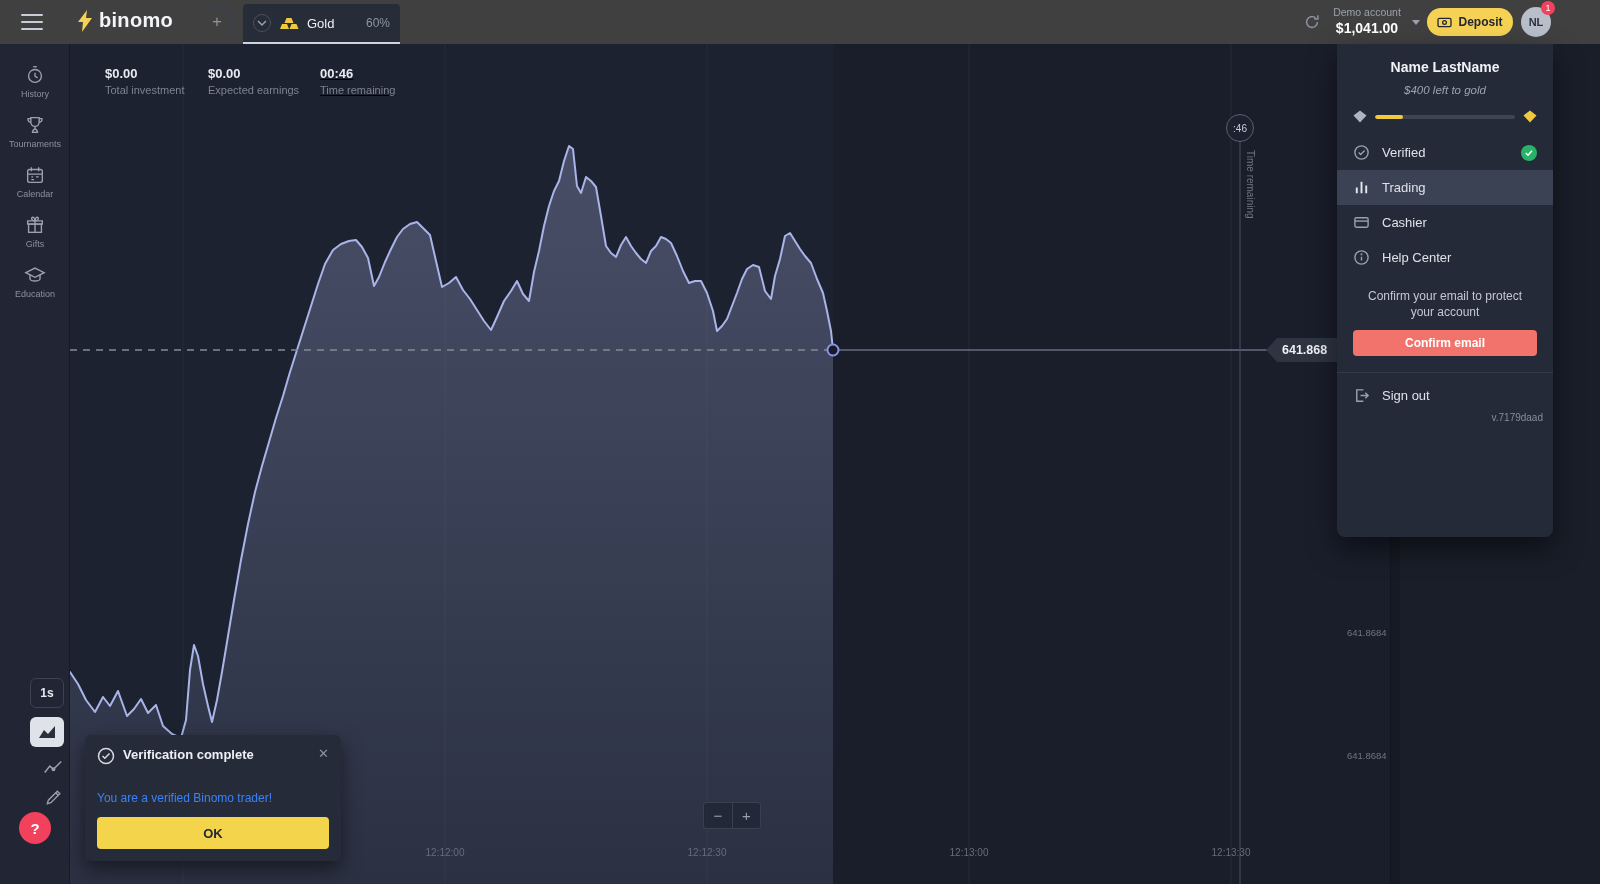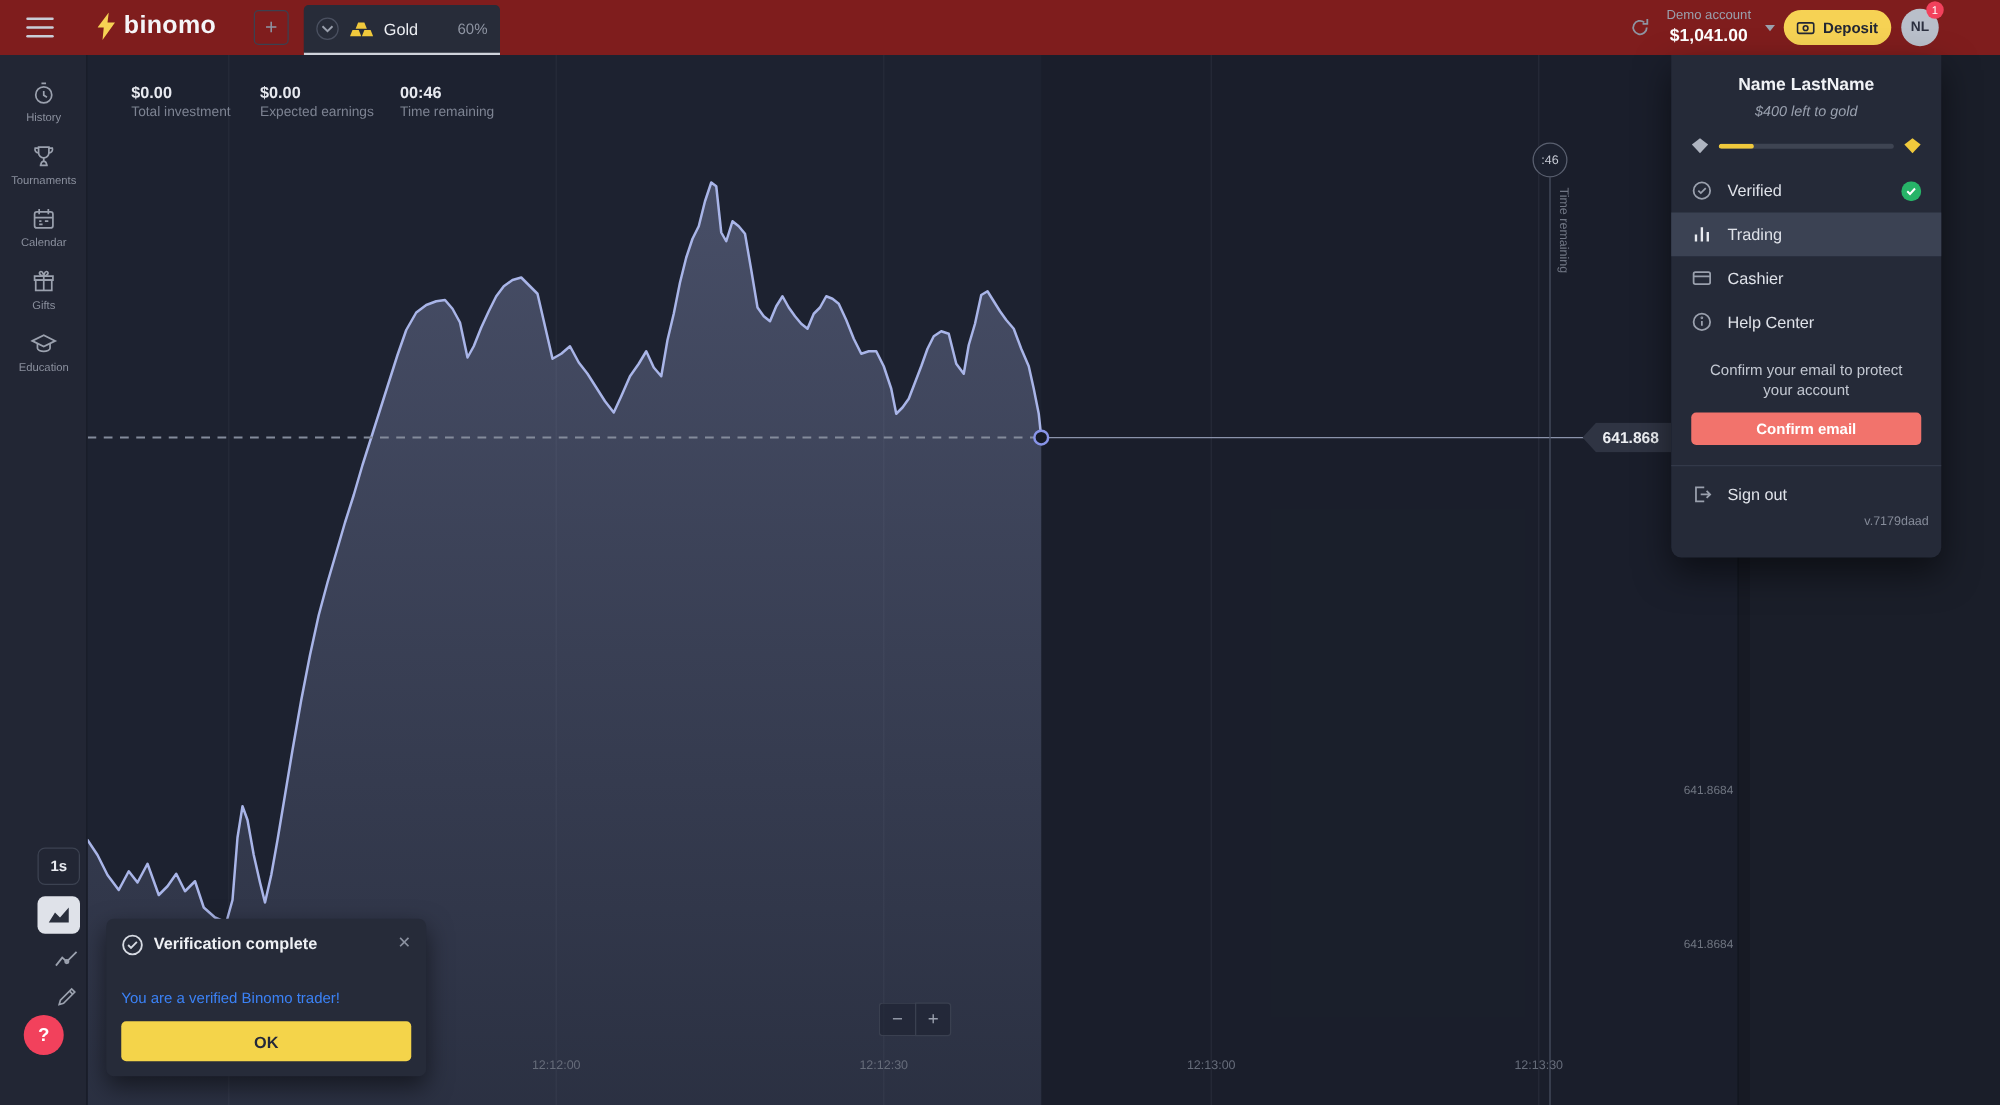--- a/index.html
+++ b/index.html
@@ -1,20 +1,20 @@
 <!DOCTYPE html>
 <html><head>
 <meta charset="utf-8">
 <style>
   * { box-sizing: border-box; }
   body { margin:0; background:#11141d; font-family:"Liberation Sans", sans-serif; }
   .app { position:relative; width:1600px; height:884px; background:#1d2230; overflow:hidden; }
 
   
-  .topbar { position:absolute; inset:0 0 auto 0; height:44px; background:#7f1d1d; z-index:30; }
+  .topbar { position:absolute; inset:0 0 auto 0; height:44px; background:#404040; z-index:30; }
   .hamburger { position:absolute; left:21px; top:14px; width:22px; height:16px; display:flex; flex-direction:column; justify-content:space-between; cursor:pointer;}
   .hamburger span{ height:2px; background:#c9cdd7; border-radius:1px;}
   .logo { position:absolute; left:78px; top:9px; display:flex; align-items:center; gap:6px; }
   .logo-text { color:#f4f5f8; font-size:20px; font-weight:bold; letter-spacing:.3px; }
   .add-tab { position:absolute; left:203px; top:8px; width:28px; height:28px; border:1px solid #3b4150; border-radius:4px; color:#8e94a2; font-size:17px; display:flex; align-items:center; justify-content:center; cursor:pointer;}
   .asset-tab { position:absolute; left:243px; top:4px; width:157px; height:40px; background:#272c39; border-radius:4px 4px 0 0; border-bottom:2px solid #cfd3db; display:flex; align-items:center; padding:0 10px; gap:8px; cursor:pointer;}
   .chev-circle { width:18px; height:18px; border:1px solid #4a5060; border-radius:50%; display:flex; align-items:center; justify-content:center; flex:none;}
   .asset-name { color:#eef0f4; font-size:13px; }
   .asset-payout { margin-left:auto; color:#8e94a2; font-size:12px; }
   .acct { position:absolute; left:1326px; top:6px; width:82px; text-align:center; cursor:pointer;}
@@ -56,21 +56,21 @@
 
   
   .toast { position:absolute; left:85px; top:735px; width:256px; background:#262b39; border-radius:6px; box-shadow:0 8px 20px rgba(0,0,0,.5); padding:12px; z-index:20;}
   .toast-head { display:flex; gap:8px; }
   .toast-title { color:#eef0f4; font-size:13px; font-weight:bold; flex:1;}
   .toast-close { color:#8b91a0; font-size:13px; cursor:pointer; line-height:1;}
   .toast-body { color:#3b82f6; font-size:12px; margin-top:26px; }
   .toast-ok { margin-top:12px; width:100%; height:32px; background:#f4d44a; border:none; border-radius:4px; color:#23283a; font-size:13px; font-weight:bold; cursor:pointer;}
 
   
-  .panel { position:absolute; left:1337px; top:44px; width:216px; height:402px; background:#252a38; border-radius:0 0 8px 8px; box-shadow:0 12px 28px rgba(0,0,0,.5); z-index:40;}
+  .panel { position:absolute; left:1337px; top:44px; width:216px; height:493px; background:#252a38; border-radius:0 0 8px 8px; box-shadow:0 12px 28px rgba(0,0,0,.5); z-index:40;}
   .p-name { margin-top:15px; text-align:center; color:#f0f2f6; font-size:14px; font-weight:bold; }
   .p-sub { margin-top:9px; text-align:center; color:#9aa1af; font-size:11.5px;font-style:italic; }
   .p-progress { margin:14px 16px 4px; display:flex; align-items:center; gap:8px; }
   .p-bar { flex:1; height:4px; background:#3e4452; border-radius:2px; overflow:hidden;}
   .p-bar-fill { width:20%; height:100%; background:#f0c93c; border-radius:2px;}
   .p-menu { margin-top:12px; }
   .p-row { height:35px; display:flex; align-items:center; gap:12px; padding:0 16px; cursor:pointer; }
   .p-row svg { stroke:#9aa0ad; fill:none; stroke-width:1.5; flex:none;}
   .p-row.active { background:#3b4253; }
   .p-row.active svg { stroke:#e8eaf0; }
@@ -111,21 +111,21 @@
     </svg>
 
   <div class="stat" style="left:105px; top:66px;">
     <div class="stat-value">$0.00</div>
     <div class="stat-label">Total investment</div>
   </div>
   <div class="stat" style="left:208px; top:66px;">
     <div class="stat-value">$0.00</div>
     <div class="stat-label">Expected earnings</div>
   </div>
-  <div class="stat" style="left:320px; top:66px;">
+  <div class="stat" style="left:320px; top:66px;text-decoration:underline;">
     <div class="stat-value">00:46</div>
     <div class="stat-label">Time remaining</div>
   </div>
 
   <div class="x-tick" style="left:153px;">12:11:30</div>
   <div class="x-tick" style="left:415px;">12:12:00</div>
   <div class="x-tick" style="left:677px;">12:12:30</div>
   <div class="x-tick" style="left:939px;">12:13:00</div>
   <div class="x-tick" style="left:1201px;">12:13:30</div>
   <div class="y-tick" style="top:627px;">641.8684</div>

